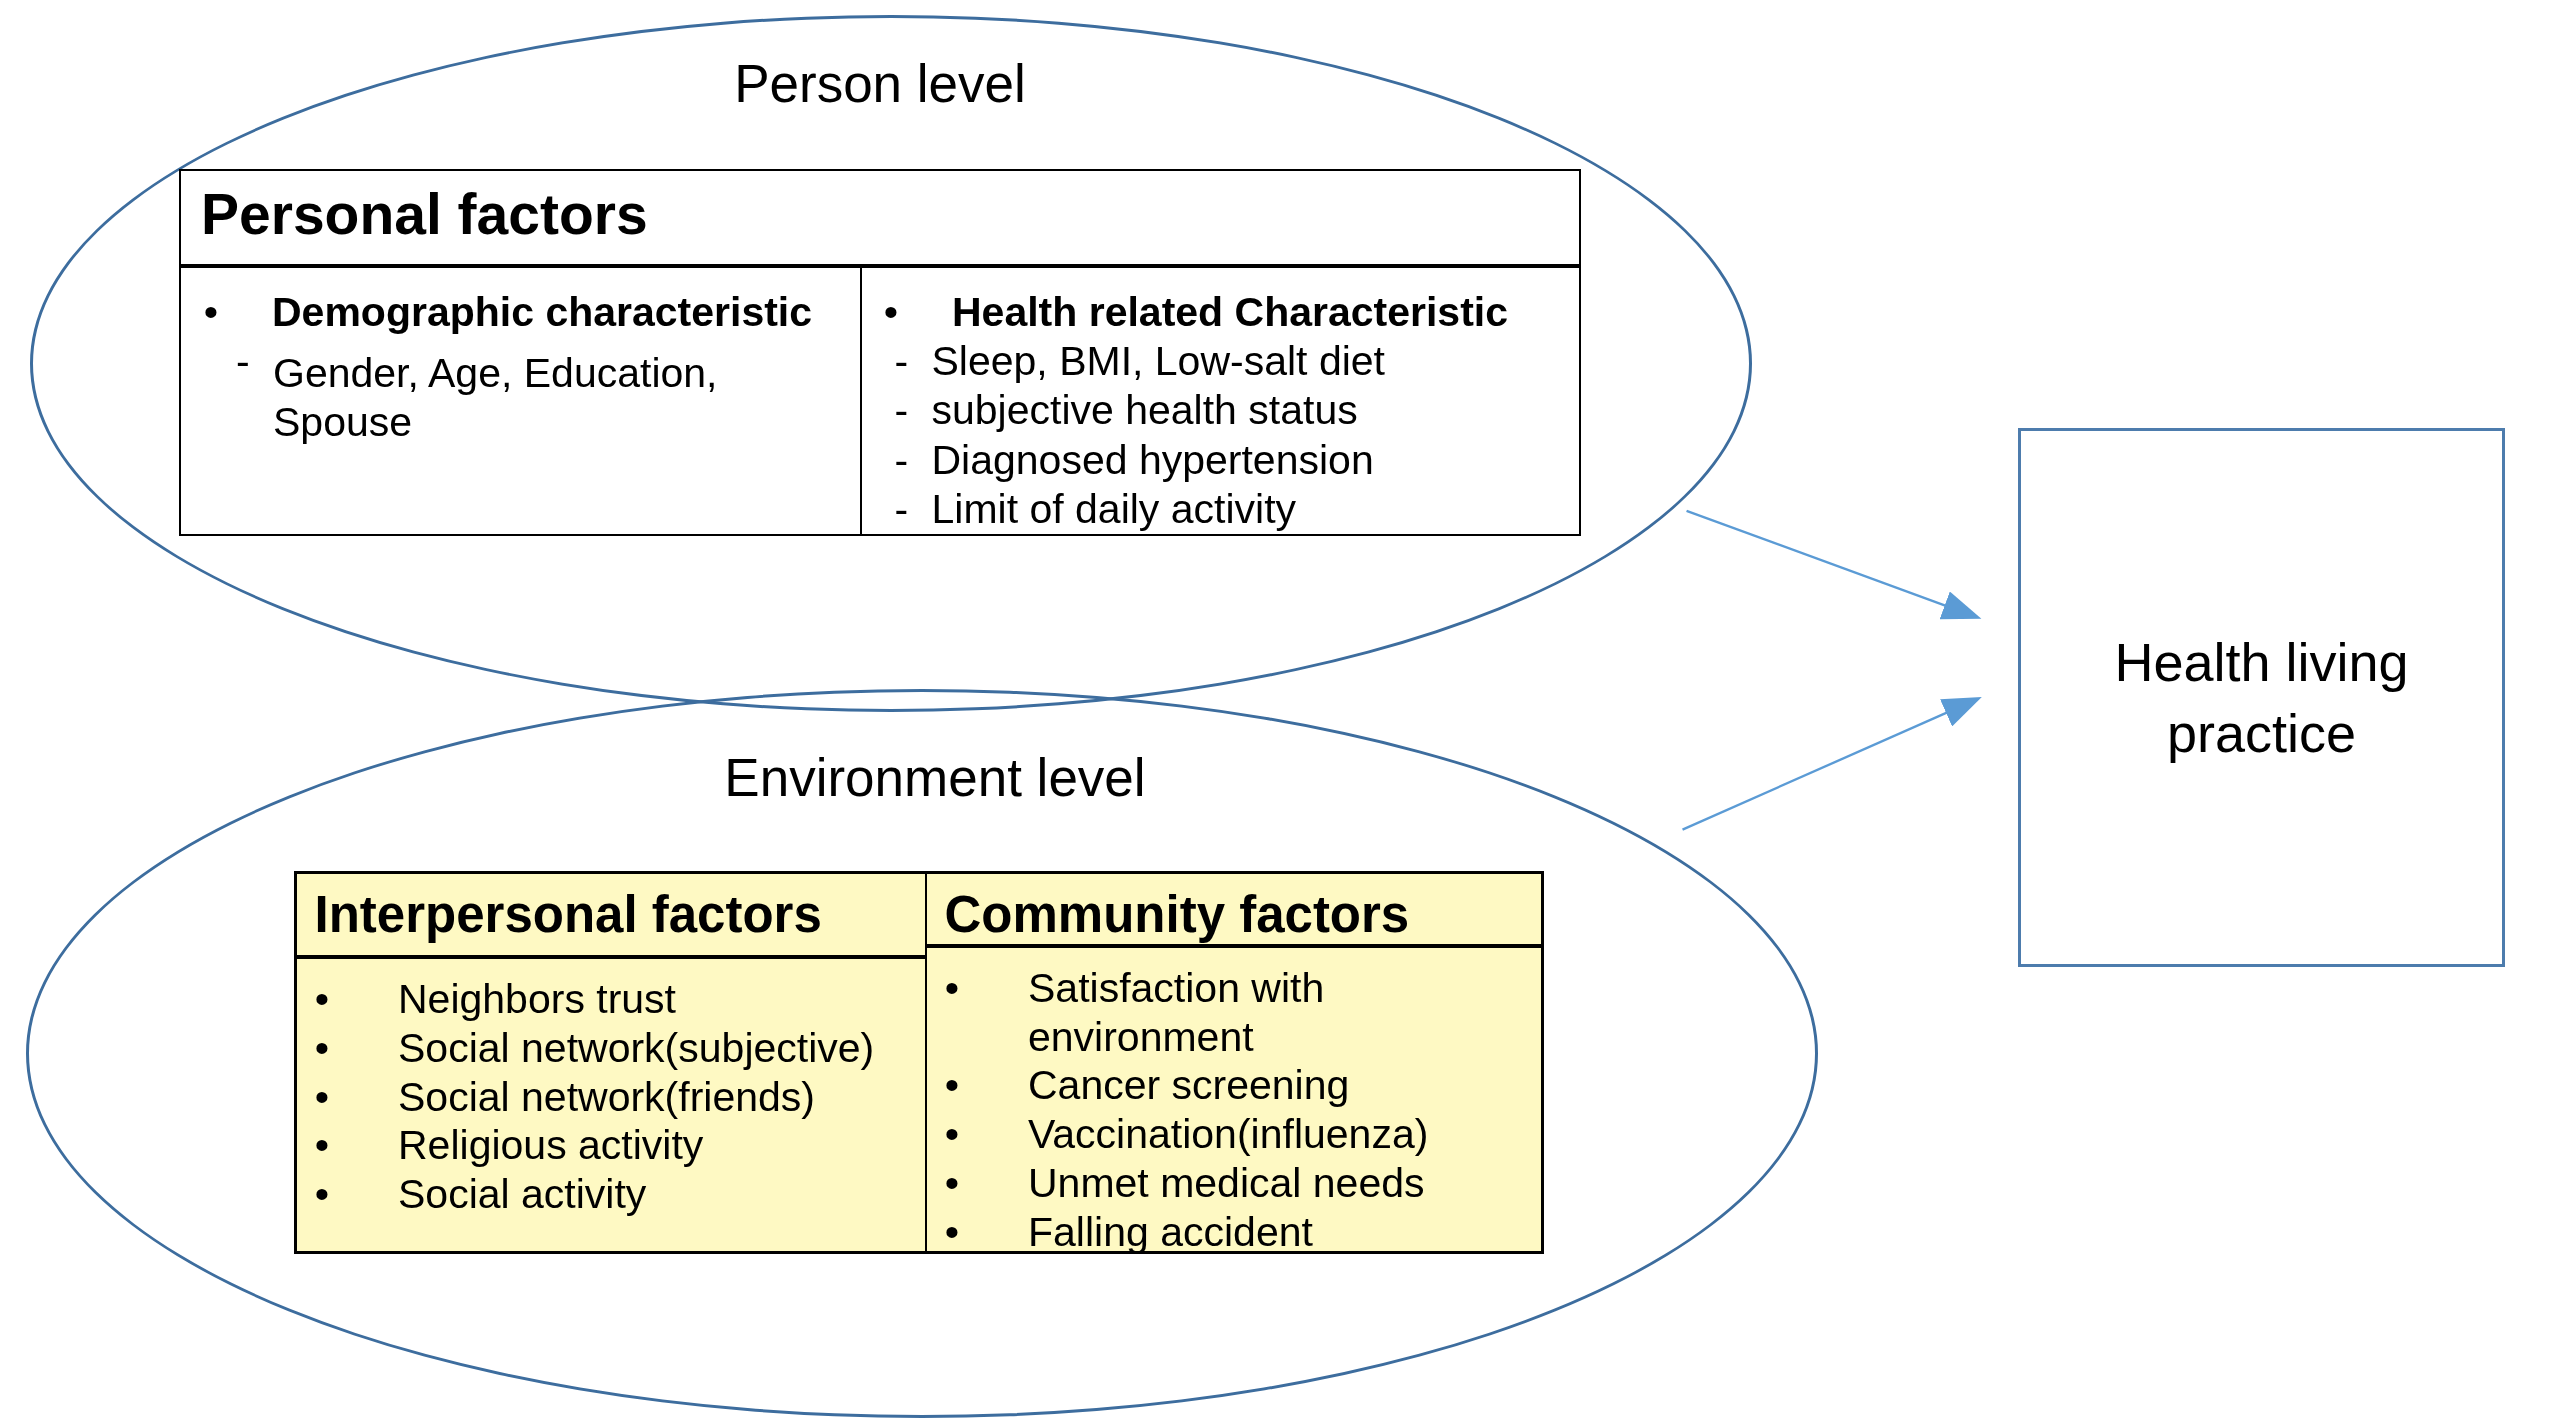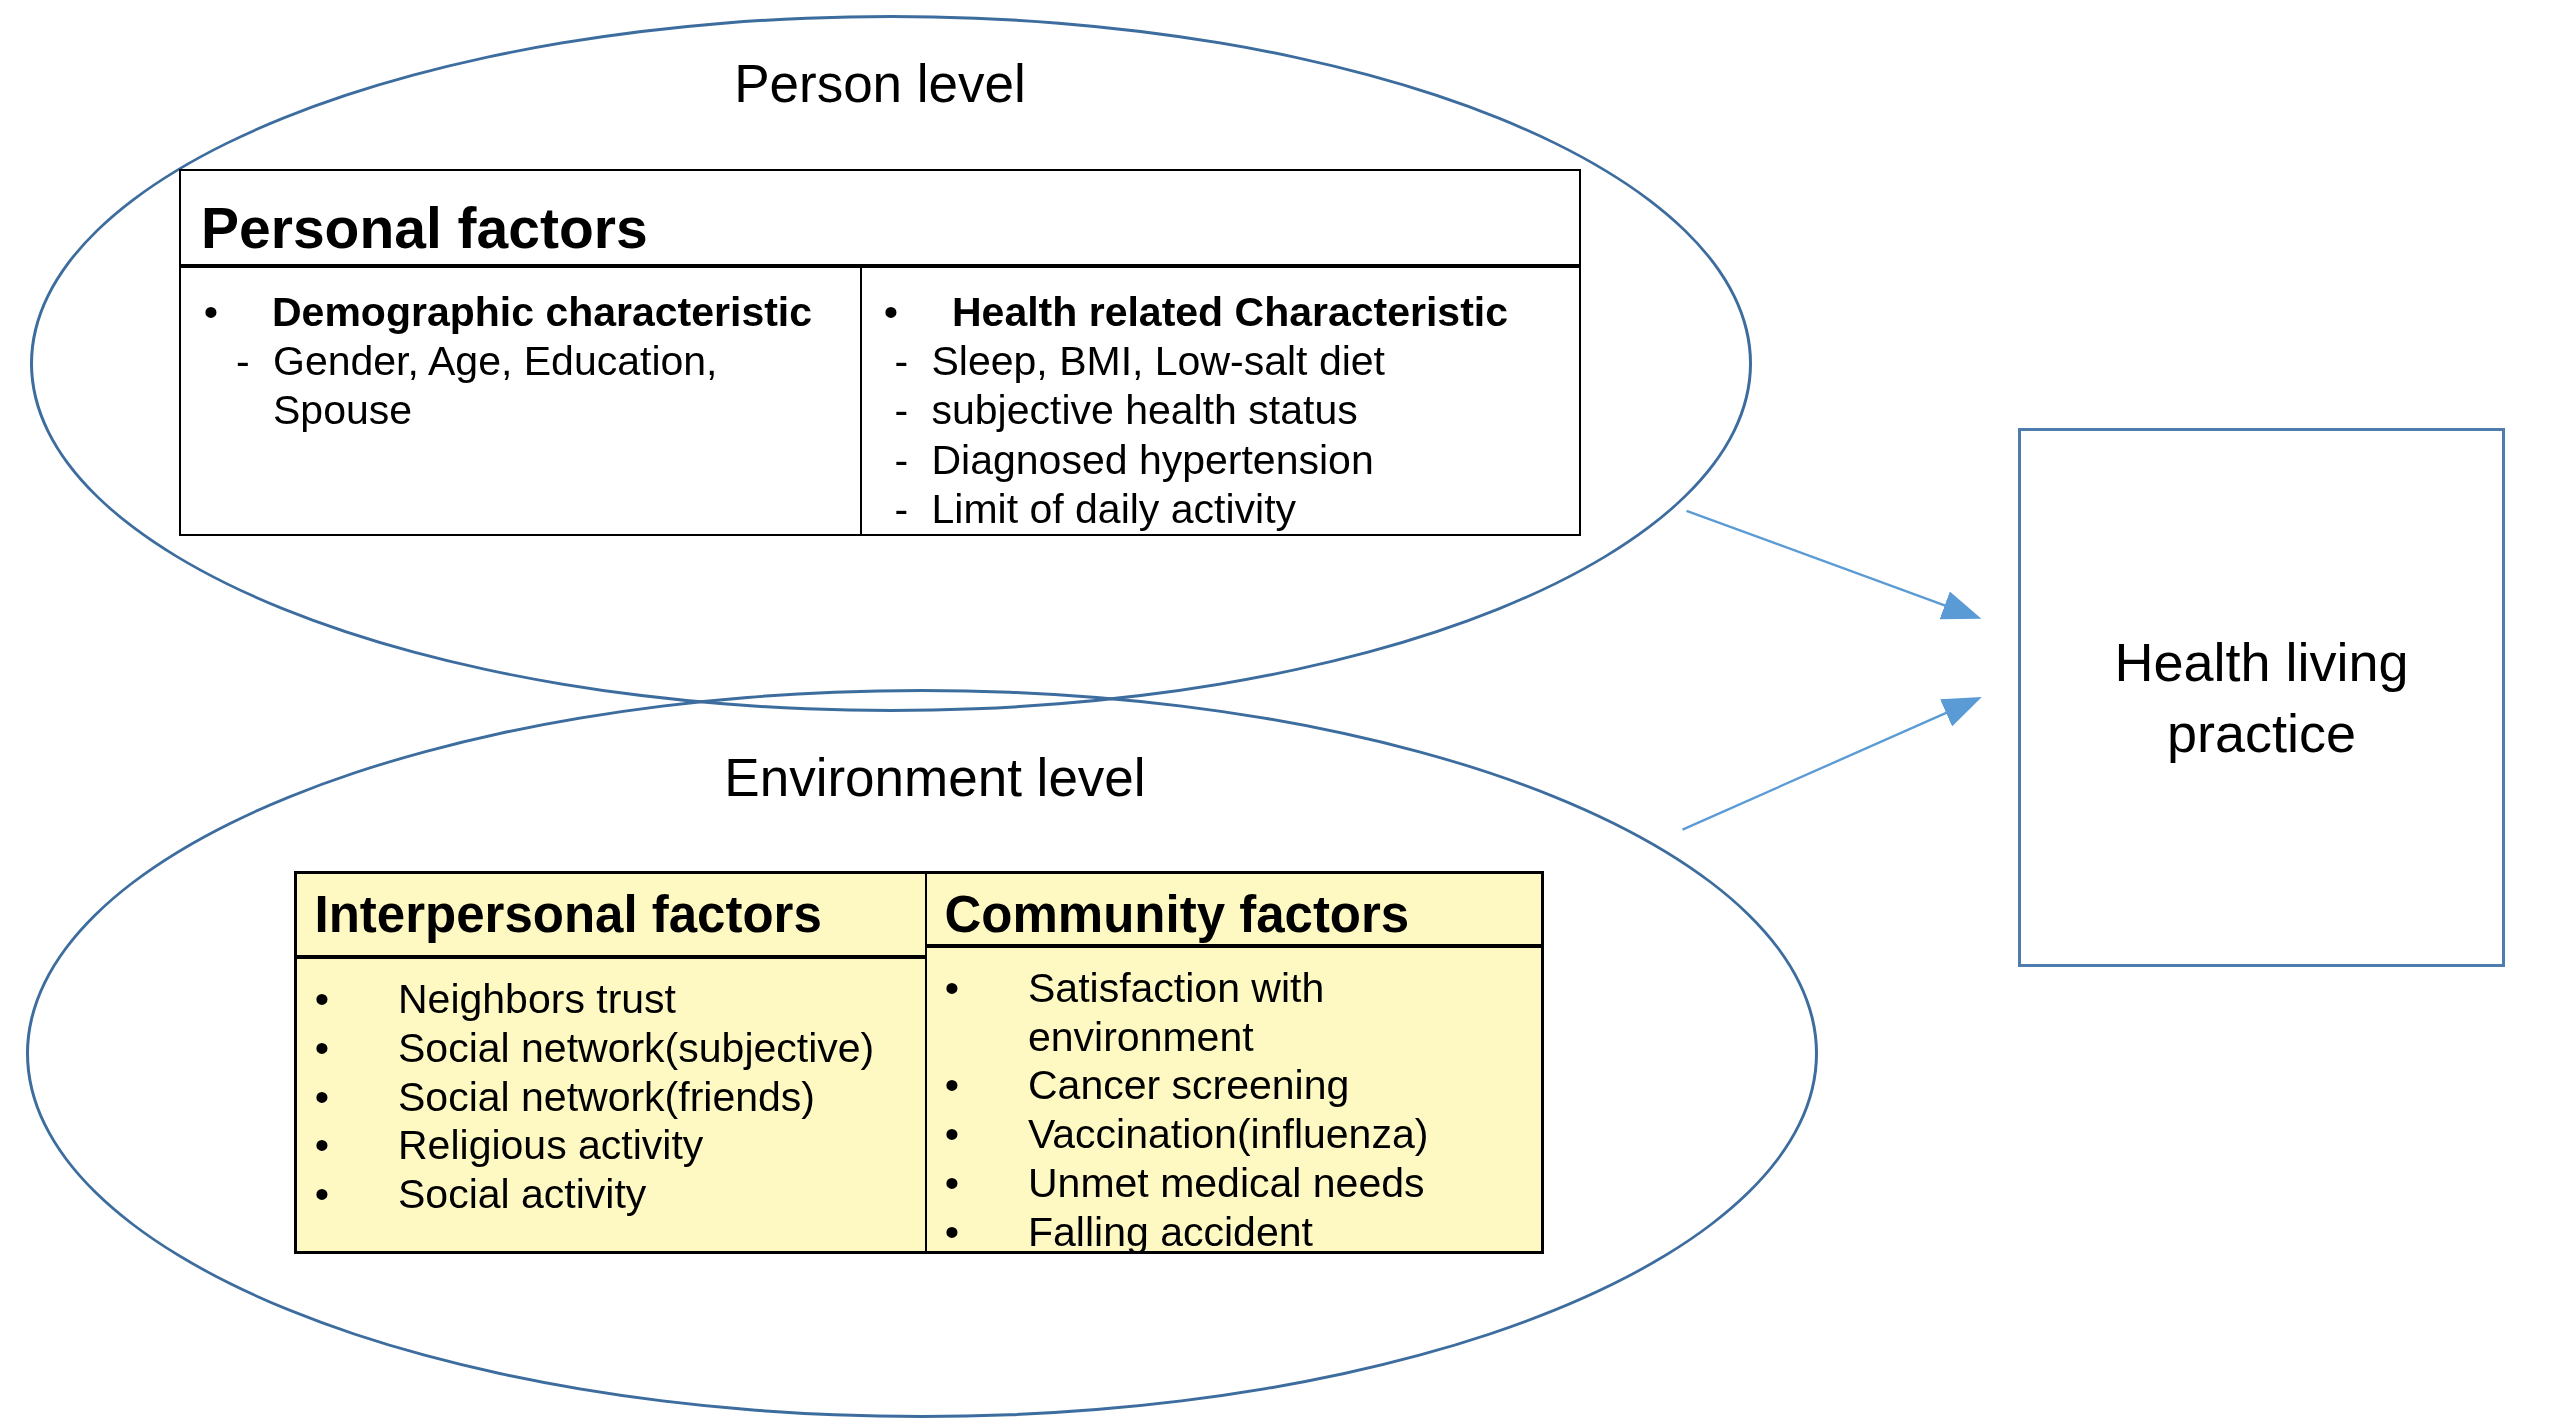--- a/index.html
+++ b/index.html
@@ -43,41 +43,41 @@
     border: 2.7px solid #000;
     background: #ffffff;
     display: flex;
     flex-direction: column;
   }
   #personal-table .title-row {
     height: 113px;
     border-bottom: 4.7px solid #000;
     font-size: 57px;
     font-weight: bold;
-    padding: 24px 0 0 20px;
+    padding: 10px 0 0 20px;
     white-space: nowrap;
   }
   #personal-table .body-row { flex: 1; display: flex; }
   #personal-table .col1 {
     width: 681px;
     border-right: 2.7px solid #000;
     padding: 20px 10.8px 0 20px;
   }
   #personal-table .col2 { flex: 1; padding: 20px 10.8px 0 19px; }
 
   
   .bullet-line { display: flex; font-size: 41px; line-height: 1.2; }
   .bullet-mark { width: 71px; flex: 0 0 auto; padding-left: 2.7px; }
   .bullet-head { font-weight: bold; white-space: nowrap; }
   .dash-line { display: flex; font-size: 41px; line-height: 1.2; }
   .dash-mark { flex: 0 0 auto; width: 37px; }
   .dash-indent1 .dash-mark { margin-left: 35px; }
   .dash-indent2 .dash-mark { margin-left: 13.5px; }
   .dash-text { flex: 0 1 auto; }
-  .narrow { max-width: 512px; }
+  .narrow { max-width: 512px; margin-top: 12px; }
 
   
   #env-table {
     position: absolute;
     left: 294px; top: 871px;
     width: 1250px; height: 383px;
     border: 3.4px solid #000;
     background: #fef9c3;
     display: flex;
   }

